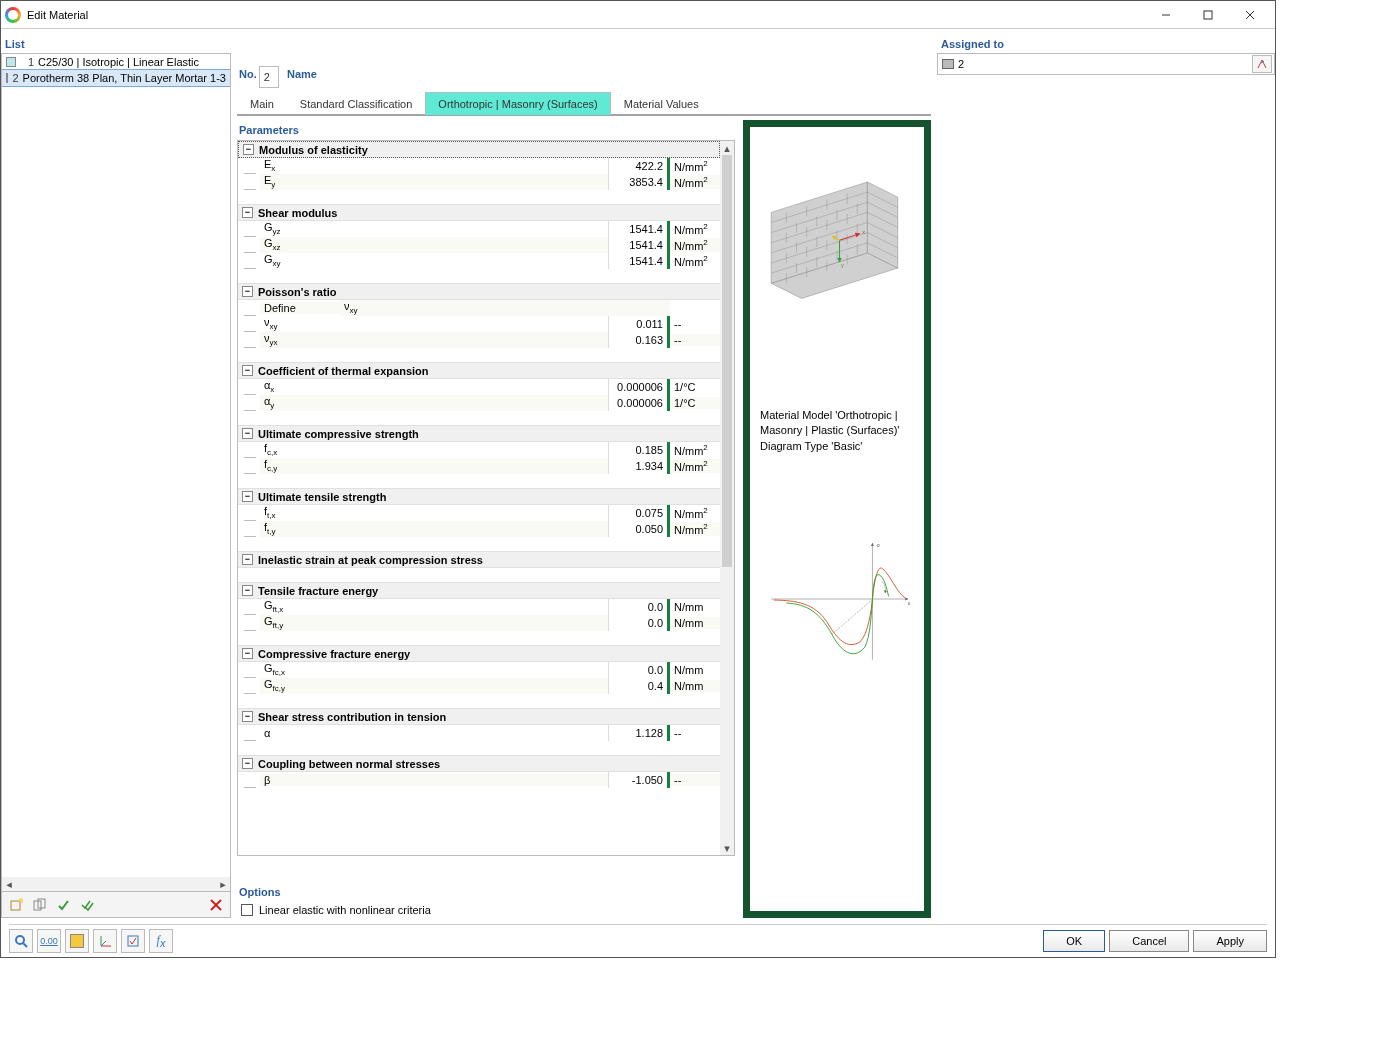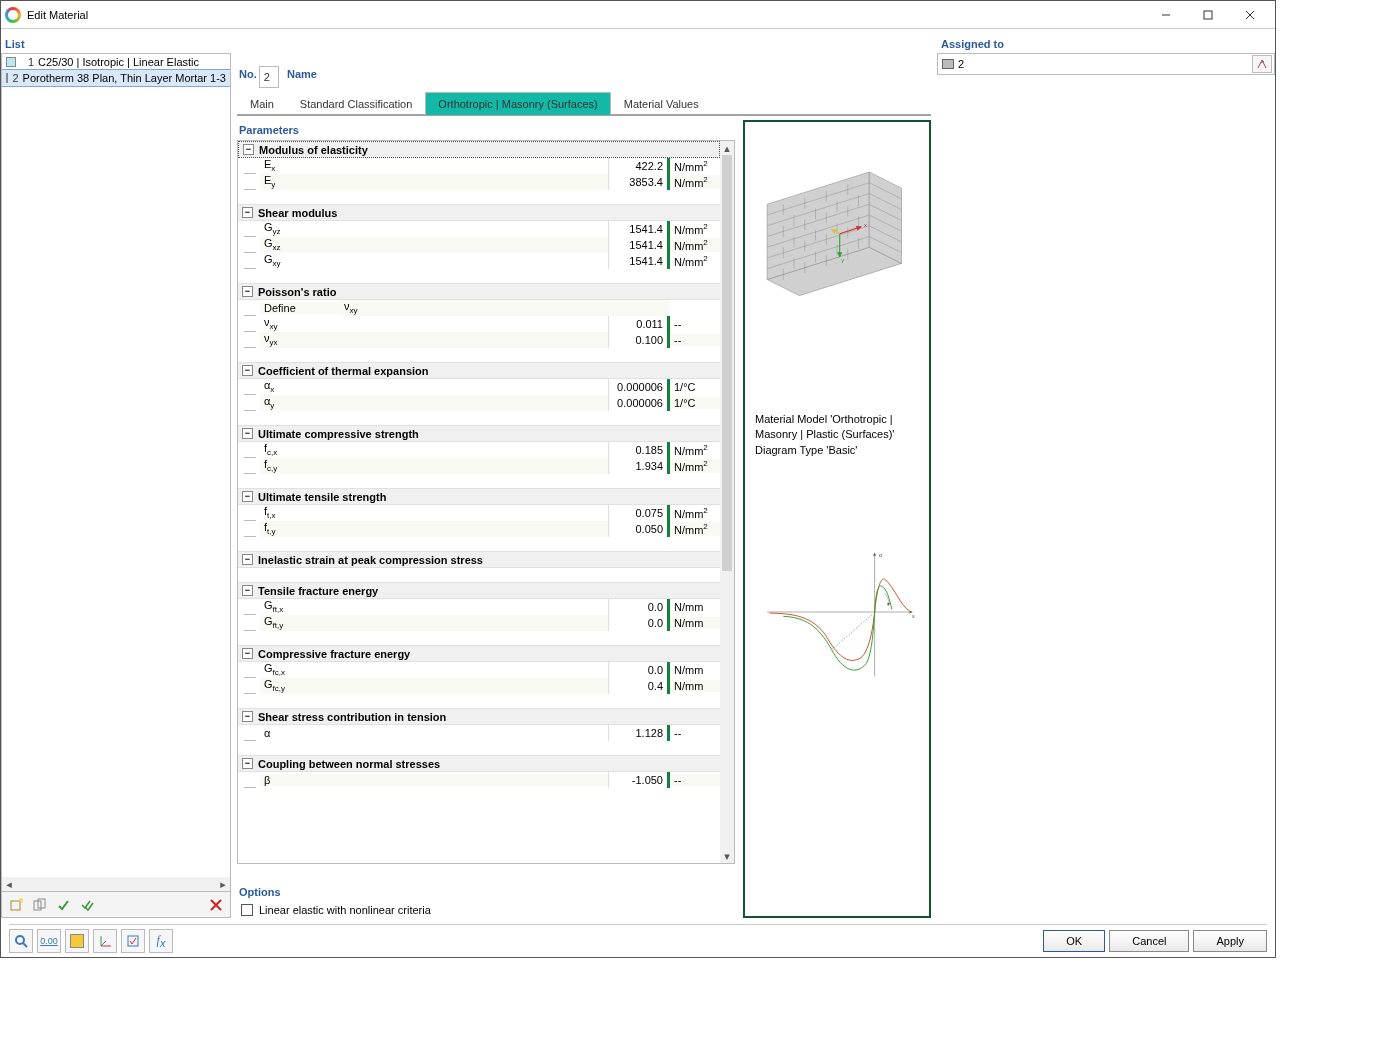--- a/index.html
+++ b/index.html
@@ -37,21 +37,21 @@
   .top-field.name { flex:1; }
   .top-field .label { color:#2a5a9a; font-weight:600; padding:2px; }
   .top-field .box { border:1px solid #bbb; height:22px; display:flex; align-items:center; padding:0 4px; background:#fff; }
   .top-field.no .box { justify-content:flex-end; padding-right:8px; background:#fff; color:#333; }
   .name-box { position:relative; }
   .name-box .end-btns { position:absolute; right:2px; top:1px; display:flex; gap:2px; }
   .end-btn { width:20px; height:18px; border:1px solid #bbb; background:#f6f6f6; display:flex; align-items:center; justify-content:center; }
 
   .tab-row { display:flex; border-bottom:2px solid #a3a3a3; }
   .tab { padding: 5px 12px; color:#333; border:1px solid transparent; border-bottom: none; margin-bottom:-1px; }
-  .tab.active { background:#14b8a6; border-color:#bbb; }
+  .tab.active { background:#5eead4; border-color:#bbb; }
 
   .main-split { display:flex; flex:1; gap:8px; min-height:0; }
   .param-col { width: 498px; display:flex; flex-direction:column; }
   .param-header { color:#2a5a9a; font-weight:600; padding:4px 2px; }
   .param-grid { flex:1; border:1px solid #bbb; position:relative; overflow:hidden; }
   .param-body { position:absolute; inset:0 14px 0 0; overflow:auto; }
   .vscroll { position:absolute; right:0; top:0; bottom:0; width:14px; background:#f1f1f1; display:flex; flex-direction:column; }
   .vscroll .arrow { height:14px; display:flex; align-items:center; justify-content:center; color:#555; }
   .vscroll .track { flex:1; position:relative; }
   .vscroll .thumb { position:absolute; left:2px; right:2px; top:0; height:60%; background:#cfcfcf; }
@@ -65,25 +65,25 @@
   .p-row .tree::after { content:""; position:absolute; left:6px; top:0; bottom:0; width:1px; background:#bbb; }
   .p-row.last .tree::after { bottom:8px; }
   .p-row .lbl { flex:1; padding-left:4px; }
   .p-row .val { width:62px; text-align:right; padding-right:4px; border-left:1px solid #ddd; border-right:3px solid #15803d; height:100%; display:flex; align-items:center; justify-content:flex-end; }
   .p-row .unit { width:50px; padding-left:4px; }
   .p-row:nth-child(odd) .lbl, .p-row:nth-child(odd) .unit { background:#fafaf4; }
   .p-row:nth-child(even) .lbl, .p-row:nth-child(even) .unit { background:#fff; }
   .p-row .lbl-sym sub { font-size:8px; }
   .gap { height:14px; }
 
-  .options-box { margin-top:18px; }
+  .options-box { margin-top:26px; }
   .chk-row { display:flex; align-items:center; gap:6px; padding:2px 4px; }
   .chk { width:12px; height:12px; border:1px solid #555; background:#fff; }
 
-  .right-col-inner { flex:1; border:2px solid #14532d; background:#fff; padding:6px; display:flex; flex-direction:column; gap:24px; min-width:0; }
+  .right-col-inner { flex:1; border:7px solid #14532d; background:#fff; padding:6px; display:flex; flex-direction:column; gap:15px; min-width:0; }
   .wall-svg { width:100%; height:260px; }
   .desc-lines { font-size:10.5px; line-height:1.4; padding-left:4px; }
   .diagram-svg { width:100%; height:260px; }
 
   
   .assigned-col { width: 338px; display:flex; flex-direction:column; }
   .assigned-box { border:1px solid #bbb; height:22px; display:flex; align-items:center; padding:0 4px; gap:4px; background:#fff; position:relative; }
   .assigned-box .surf-icon { width:12px; height:10px; background:#bbb; border:1px solid #666; }
   .assigned-box .end-btn { position:absolute; right:2px; top:1px; }
 
@@ -255,21 +255,21 @@
                 </div>
                 <div class="p-row">
                   <span class="tree"></span>
         <span class="lbl lbl-sym">ν<sub>xy</sub></span>
         <span class="val">0.011</span>
         <span class="unit">--</span>
                 </div>
                 <div class="p-row last">
                   <span class="tree"></span>
         <span class="lbl lbl-sym">ν<sub>yx</sub></span>
-        <span class="val">0.100</span>
+        <span class="val">0.163</span>
         <span class="unit">--</span>
                 </div>
                 <div class="gap"></div>
                 <div class="grp-head">
                   <span class="toggle">−</span>
                   <span>Coefficient of thermal expansion</span>
                 </div>
                 <div class="p-row">
                   <span class="tree"></span>
         <span class="lbl lbl-sym">α<sub>x</sub></span>

